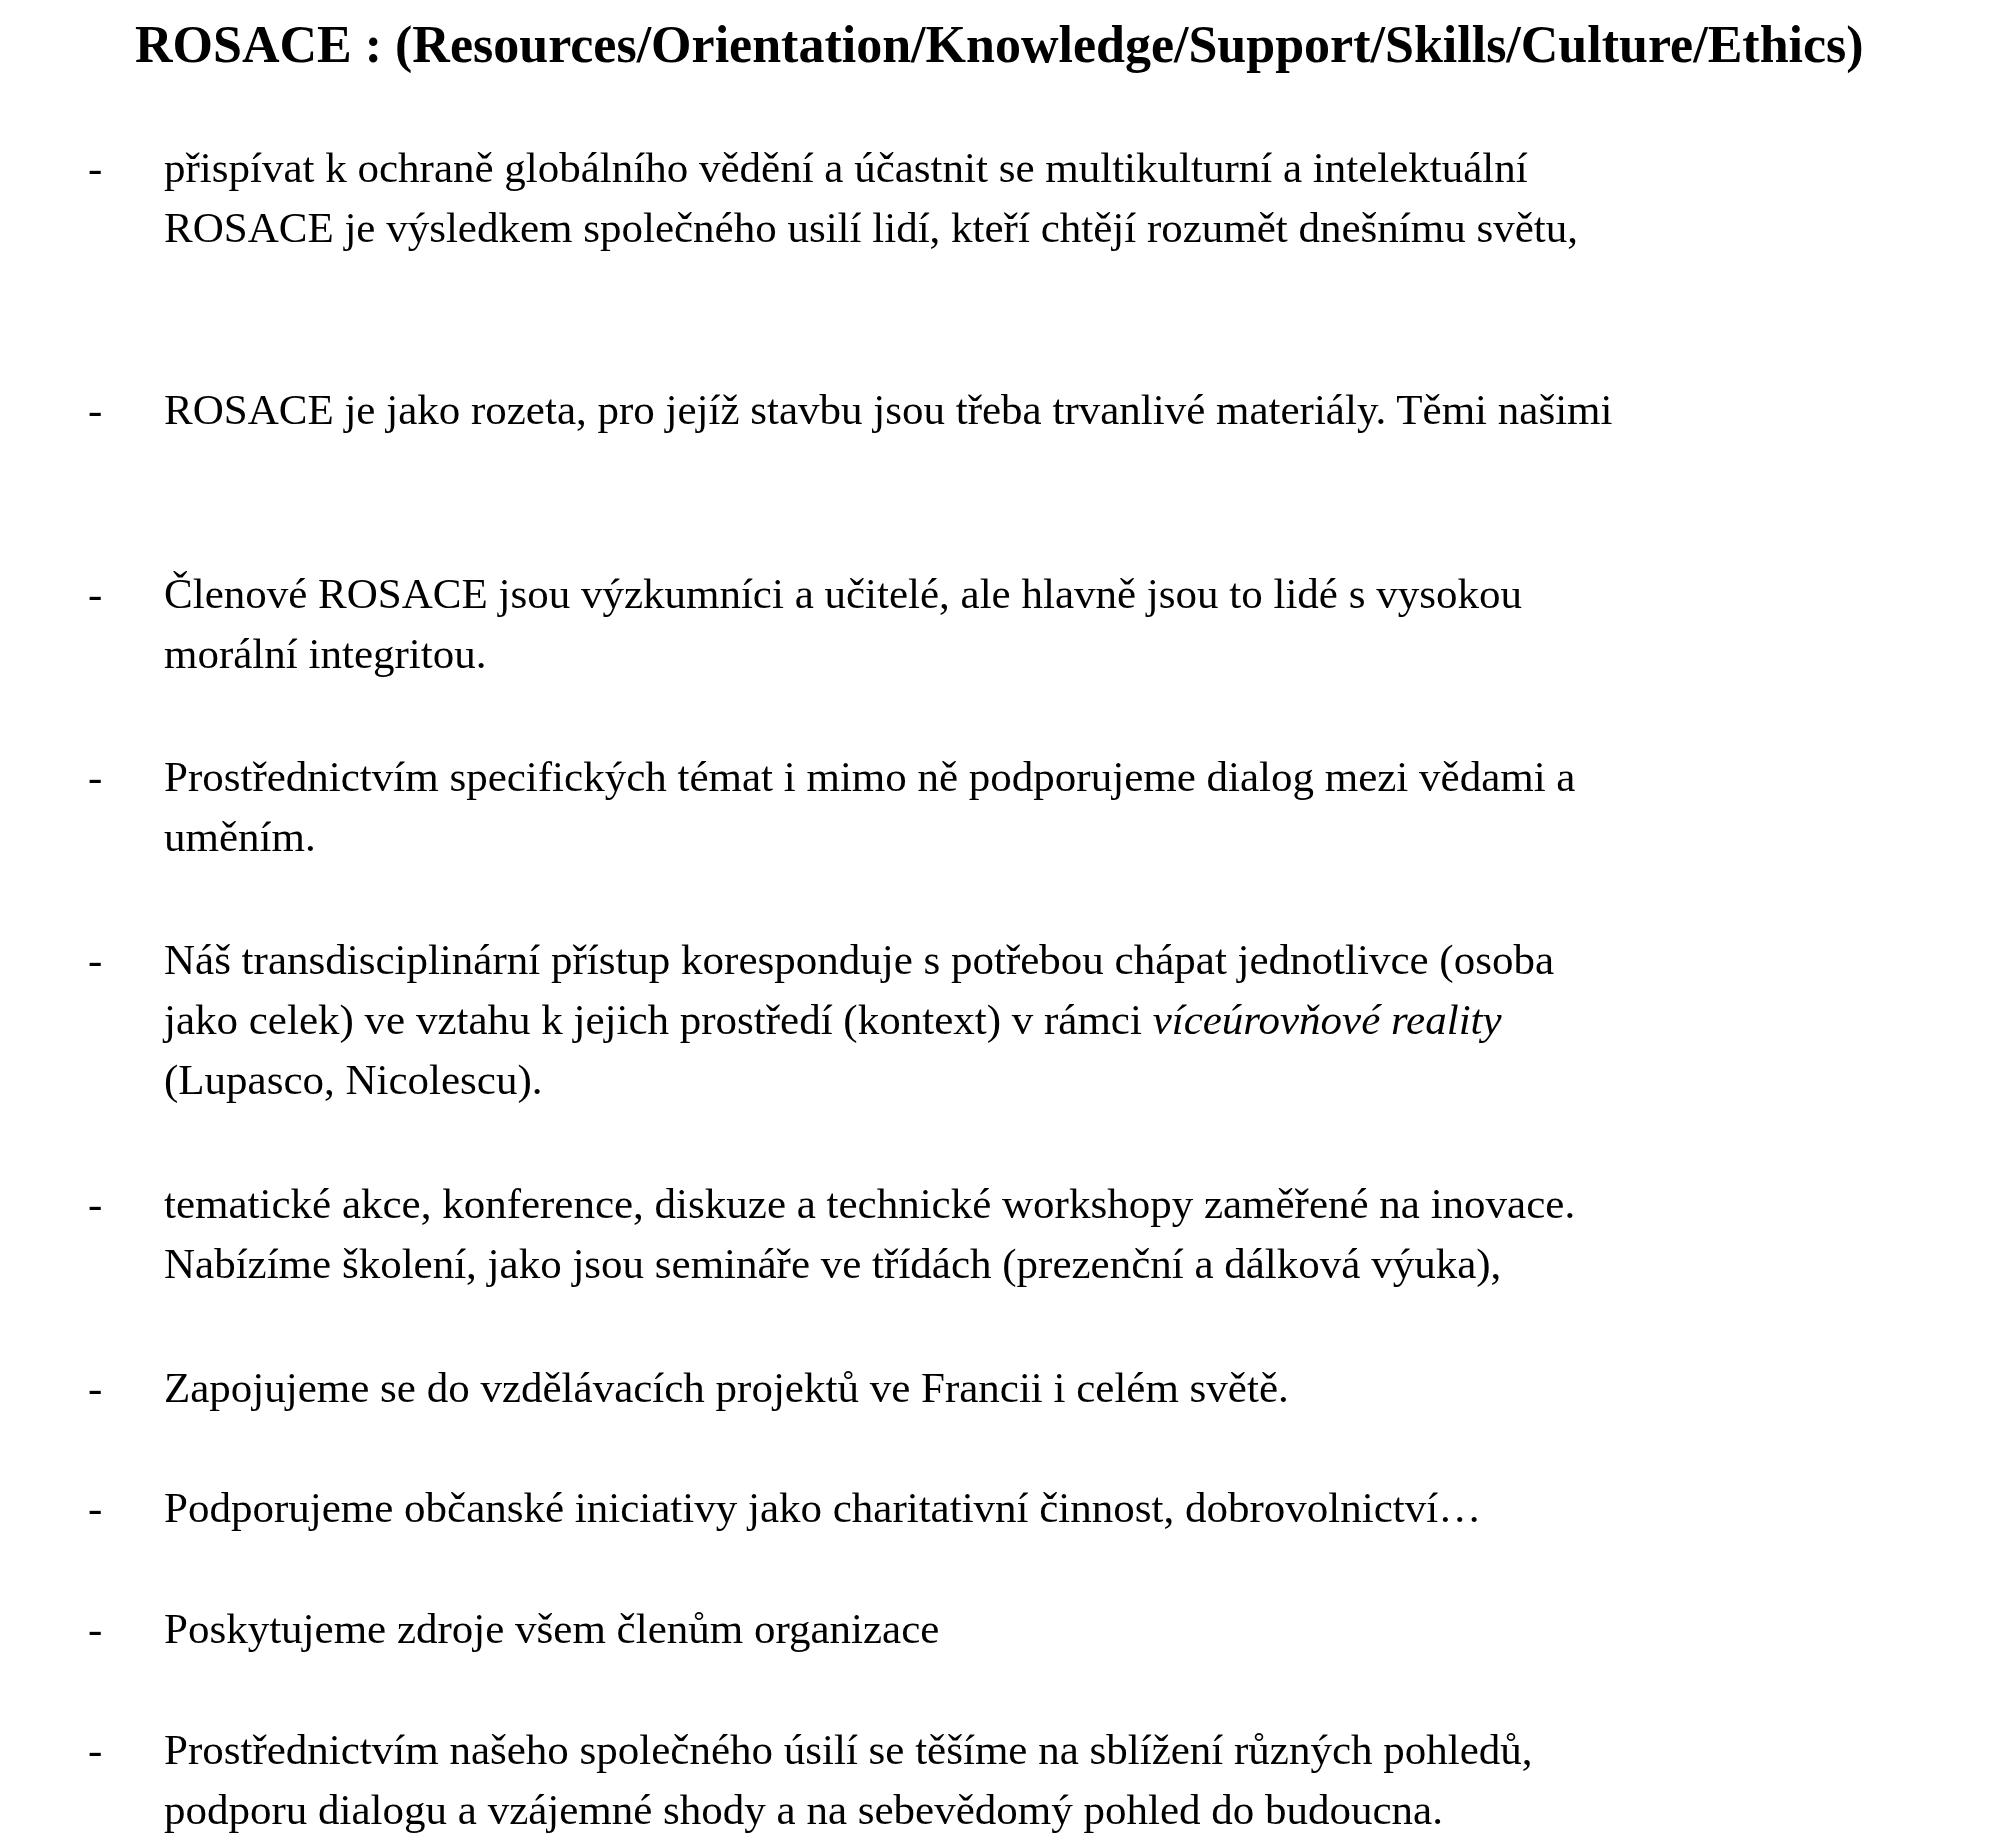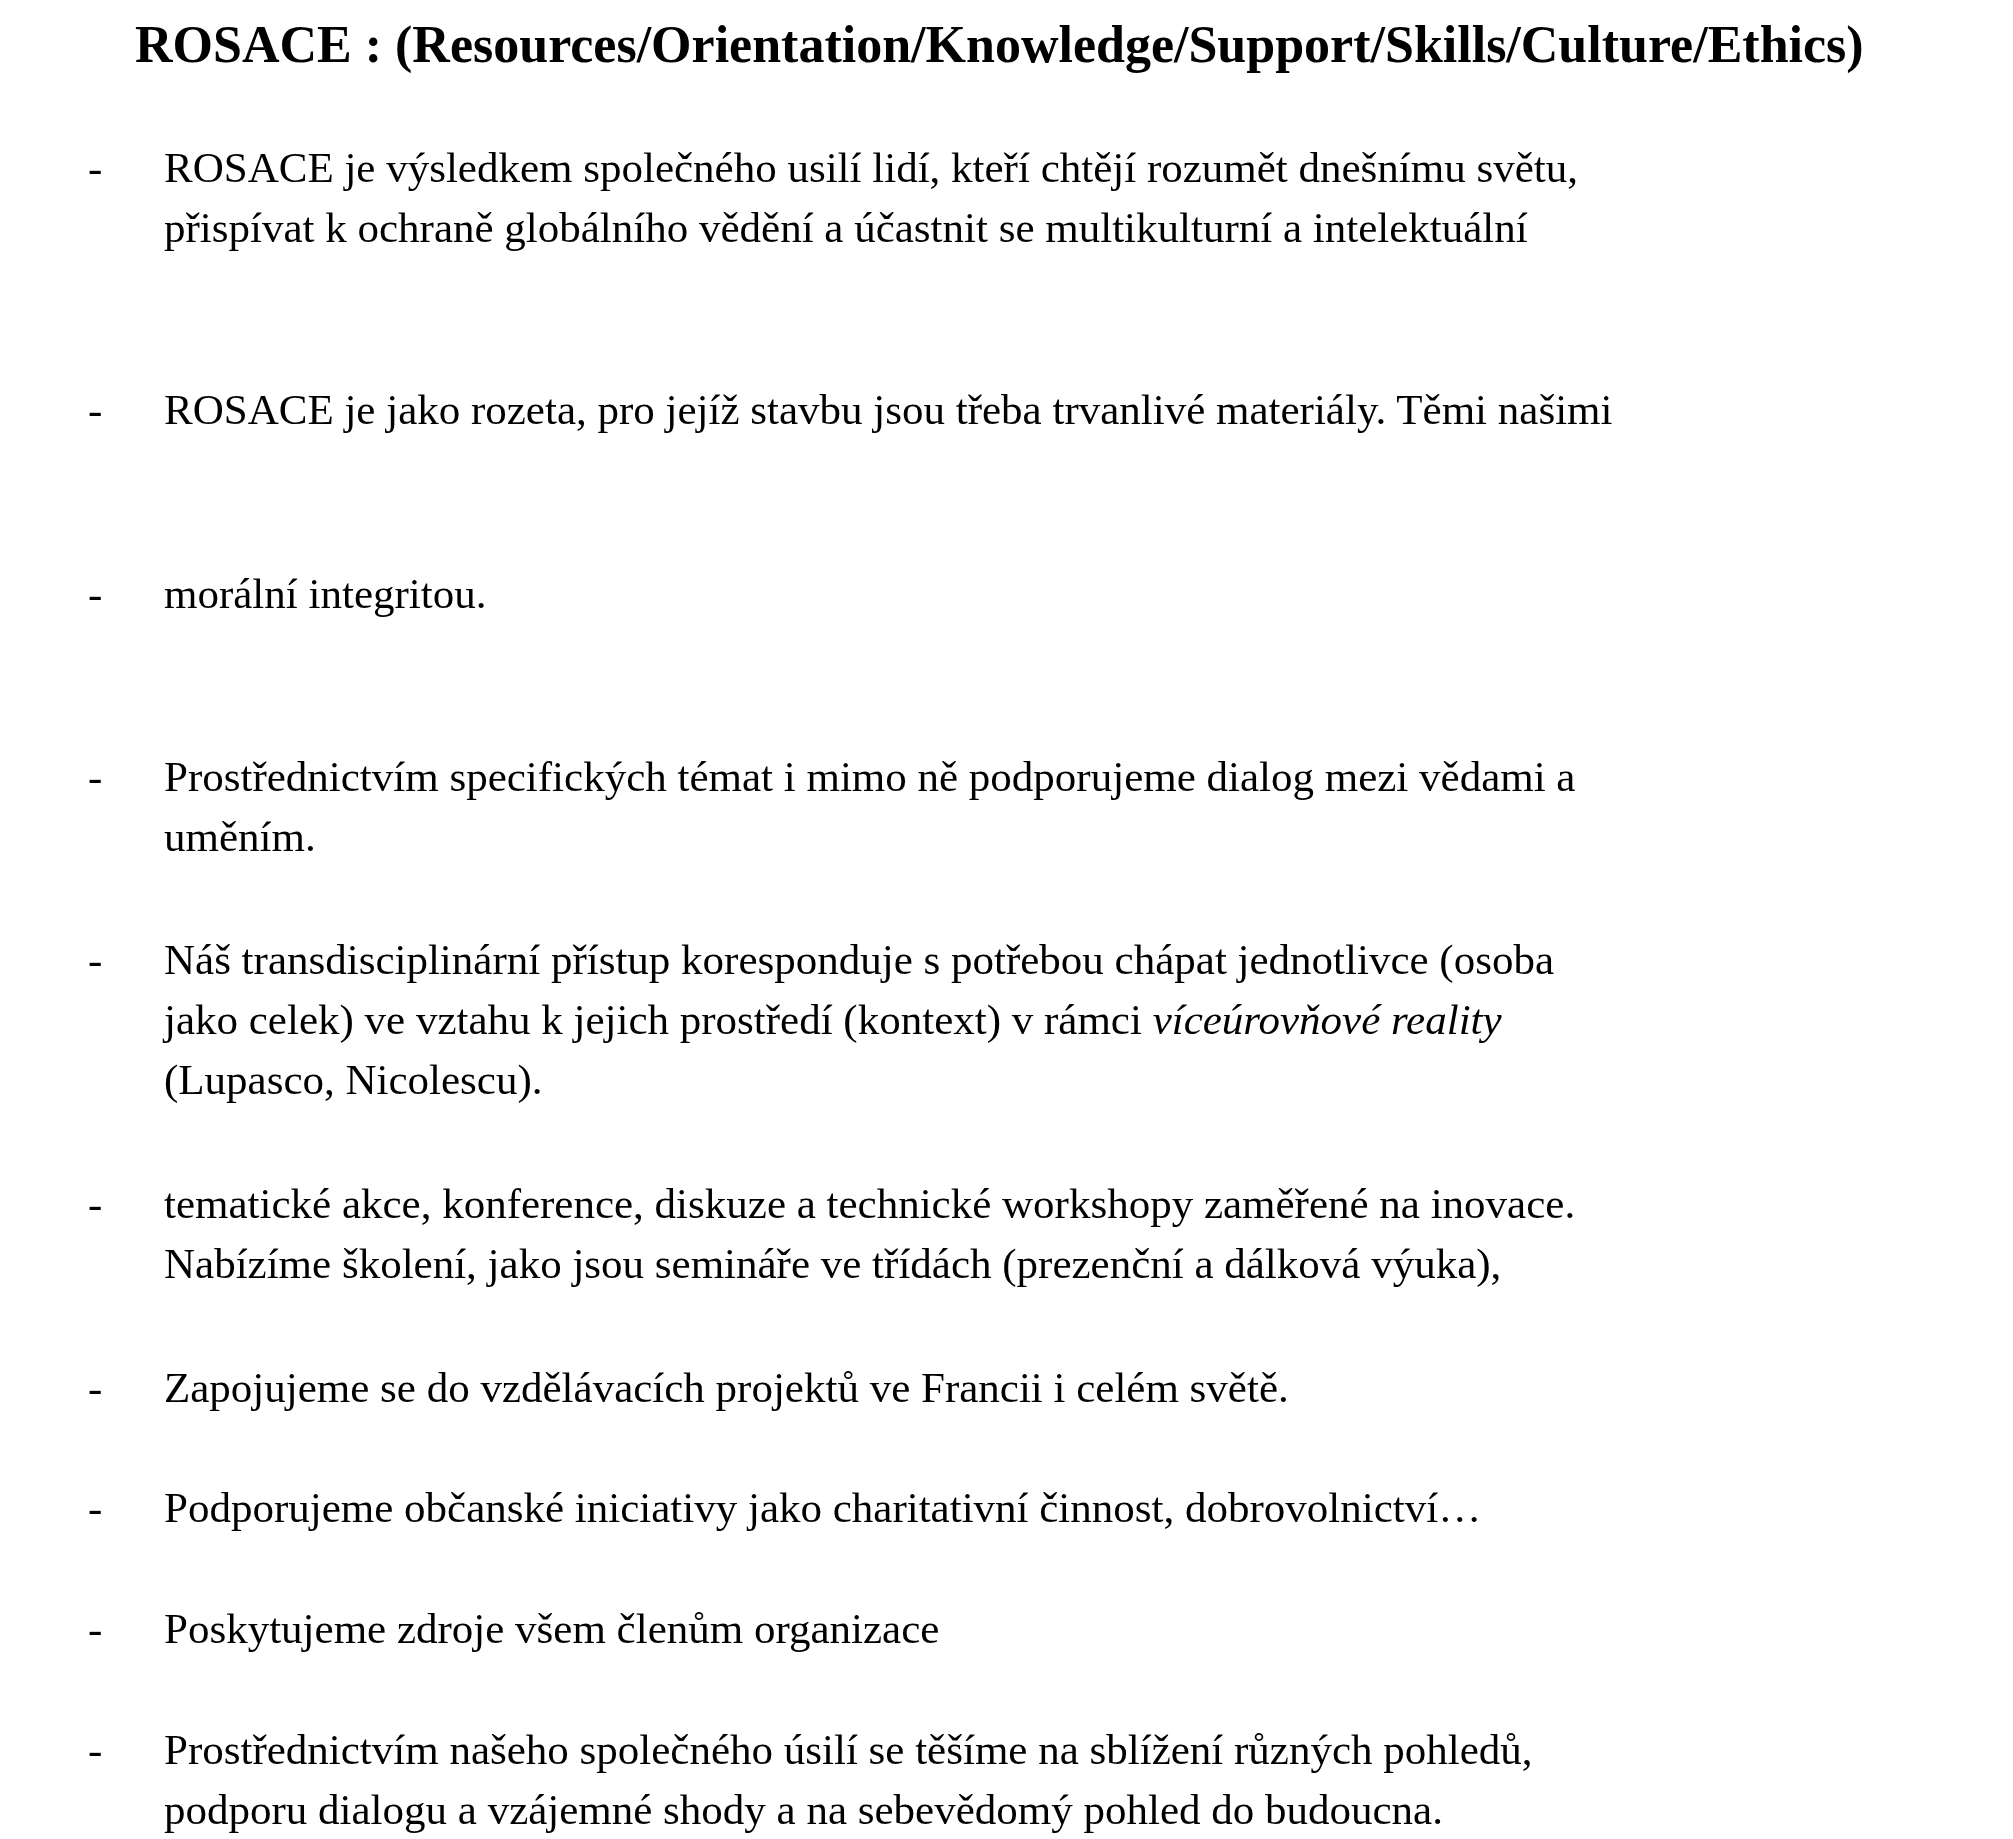--- a/index.html
+++ b/index.html
@@ -61,35 +61,36 @@
 </head>
 <body>
 
 <div class="title">ROSACE : (Resources/Orientation/Knowledge/Support/Skills/Culture/Ethics)</div>
 
 <div class="list">
 
   <div class="item" style="top:138px;">
     <span class="dash">-</span>
     <div class="text">
+      <span class="line">přispívat k ochraně globálního vědění a účastnit se multikulturní a intelektuální</span>
       <span class="line">ROSACE je výsledkem společného usilí lidí, kteří chtějí rozumět dnešnímu světu,</span>
-      <span class="line">přispívat k ochraně globálního vědění a účastnit se multikulturní a intelektuální</span>
     </div>
   </div>
 
   <div class="item" style="top:380px;">
     <span class="dash">-</span>
     <div class="text">
       <span class="line">ROSACE je jako rozeta, pro jejíž stavbu jsou třeba trvanlivé materiály. Těmi našimi</span>
     </div>
   </div>
 
   <div class="item" style="top:564px;">
     <span class="dash">-</span>
     <div class="text">
+      <span class="line">Členové ROSACE jsou výzkumníci a učitelé, ale hlavně jsou to lidé s vysokou</span>
       <span class="line">morální integritou.</span>
     </div>
   </div>
 
   <div class="item" style="top:747px;">
     <span class="dash">-</span>
     <div class="text">
       <span class="line">Prostřednictvím specifických témat i mimo ně podporujeme dialog mezi vědami a</span>
       <span class="line">uměním.</span>
     </div>

